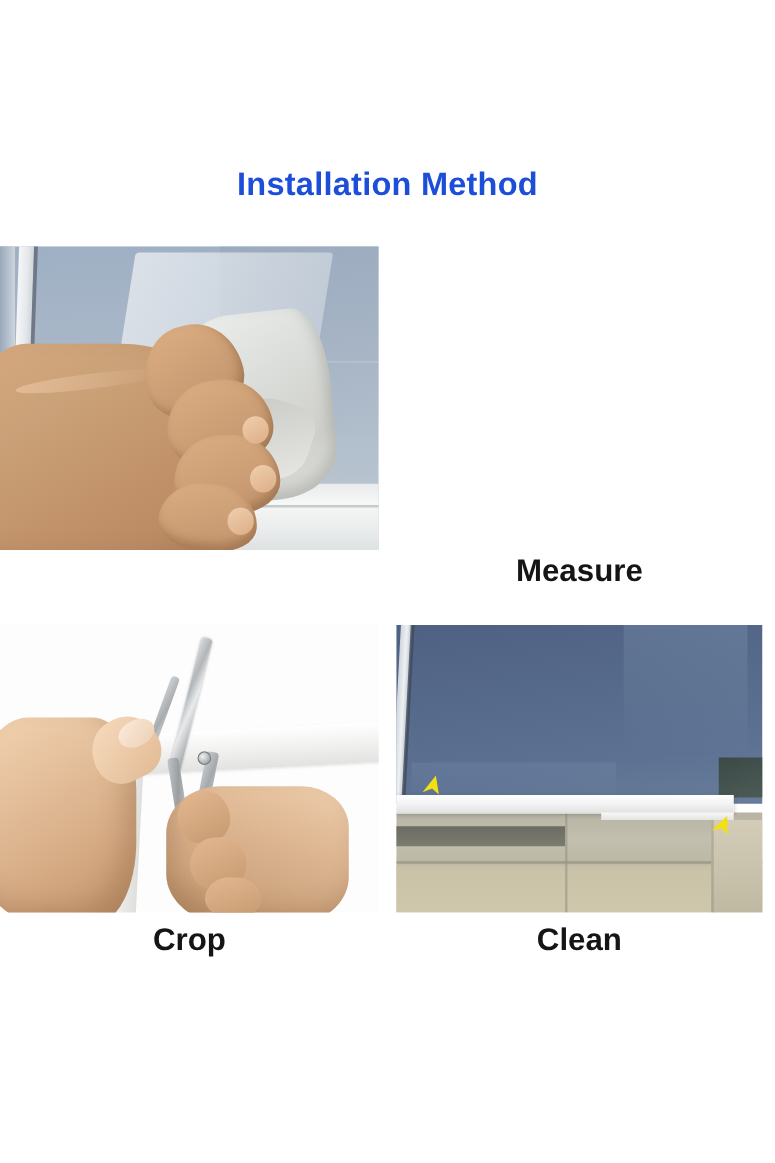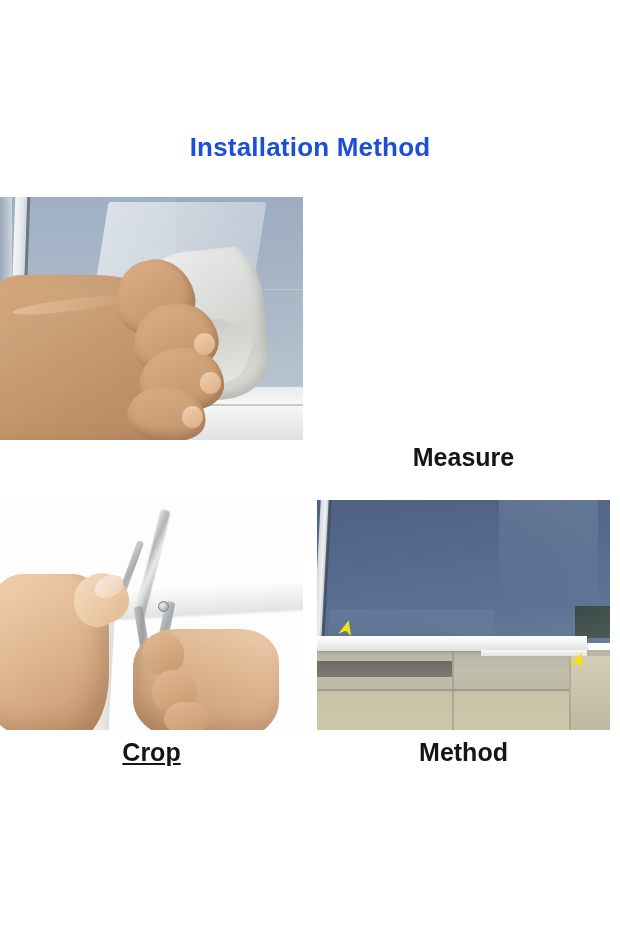--- a/index.html
+++ b/index.html
@@ -42,21 +42,21 @@
   }
 
   
   #panel-clean   { left: 0px;   top: 197px; width: 303px; height: 243px; }
   #panel-measure { left: 317px; top: 197px; width: 293px; height: 243px; }
   #panel-crop    { left: 0px;   top: 500px; width: 303px; height: 230px; }
   #panel-paste   { left: 317px; top: 500px; width: 293px; height: 230px; }
 
   #cap-clean   { left: 0px;   top: 443px; width: 303px; }
   #cap-measure { left: 317px; top: 443px; width: 293px; }
-  #cap-crop    { left: 0px;   top: 738px; width: 303px; text-decoration: underline; }
+  #cap-crop    { left: 0px;   top: 738px; width: 303px; }
   #cap-paste   { left: 317px; top: 738px; width: 293px; }
 
   
   .clean-glass {
     position: absolute; inset: 0;
     background:
       linear-gradient(178deg, #9fb0c4 0%, #a9b7c8 35%, #b3c0cd 70%, #c2ccd6 100%);
   }
   .clean-glass-seam {
     position: absolute; left: 0; top: 38%;
@@ -504,15 +504,15 @@
     <div class="paste-sill-lower"></div>
     <div class="paste-sill-band"></div>
     <div class="paste-sill-seam1"></div>
     <div class="paste-sill-seam2"></div>
     <div class="paste-corner"></div>
     <div class="paste-strip"></div>
     <div class="paste-strip-tail"></div>
     <div class="arrow-fan arrow-1"></div>
     <div class="arrow-fan arrow-2"></div>
   </div>
-  <div class="caption" id="cap-paste">Method</div>
+  <div class="caption" id="cap-paste">Clean</div>
 
 </div>
 
 </body></html>

